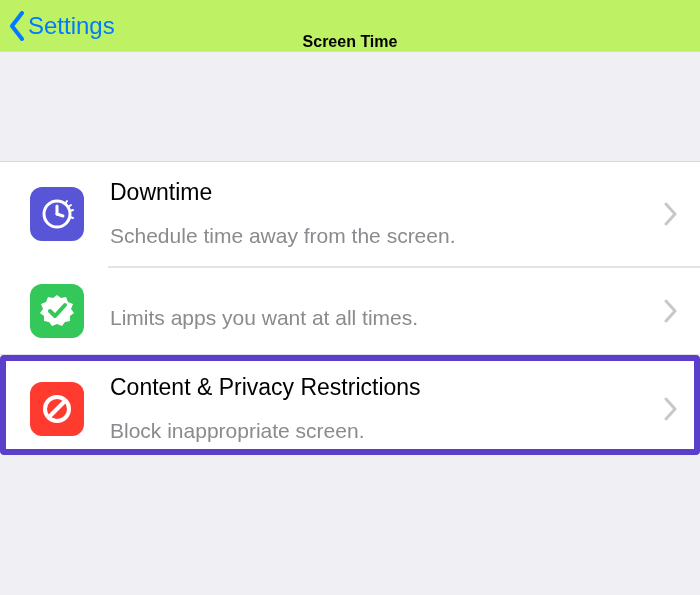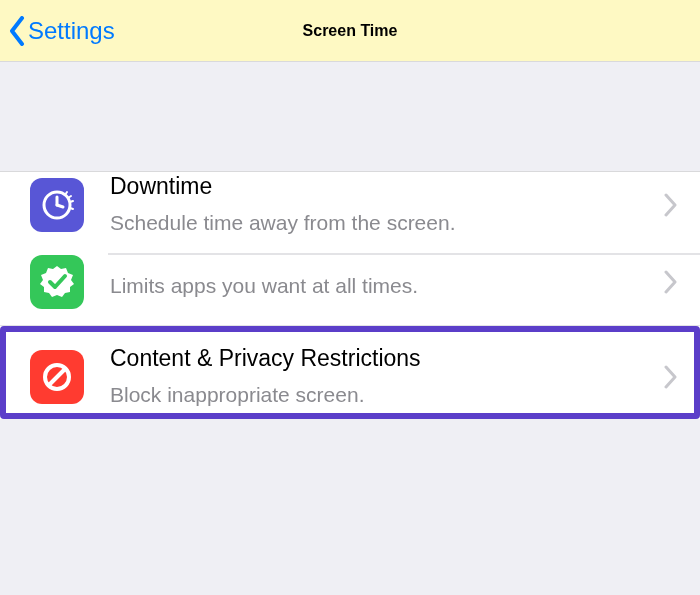--- a/index.html
+++ b/index.html
@@ -5,56 +5,56 @@
     * { margin:0; padding:0; box-sizing:border-box; -webkit-font-smoothing:antialiased; }
     body {
       width:700px; height:595px;
       font-family:-apple-system,"SF Pro Text","Helvetica Neue",Arial,sans-serif;
       background:#efeff4;
       overflow:hidden;
     }
     
     .nav {
       position:relative;
-      height:62px;
-      background:#fef9c3;
+      height:52px;
+      background:#bef264;
       border-bottom:1px solid #d9d9db;
-      display:flex; align-items:center; justify-content:center;
+      display:flex; align-items:flex-end; justify-content:center;
     }
     .back {
       position:absolute; left:8px; top:0; bottom:0;
       display:flex; align-items:center;
       color:#007aff; font-size:24px;
       cursor:pointer;
     }
     .back .chev { width:18px; height:30px; margin-right:2px; color:#007aff; }
     .nav-title { font-size:16px; font-weight:700; color:#000; }
     
     .gap { height:110px; border-bottom:1px solid #d9d9db; }
     .list { background:#fff; }
     .row {
       display:flex; align-items:center;
-      padding:0 22px 16px 30px;
+      padding:16px 22px 16px 30px;
       cursor:pointer;
       position:relative;
     }
     .sep {
       height:1px;
       background:#e3e3e6;
       margin-left:108px;
     }
     .icon-wrap {
       width:54px; height:54px; border-radius:12px;
       flex:0 0 54px;
       margin-right:26px;
       display:flex; align-items:center; justify-content:center;
     }
     .txt { flex:1; min-width:0; }
     .title { font-size:23px; color:#000; line-height:1.25; }
-    .sub   { font-size:21px; color:#8a8a8f; line-height:1.35; margin-top:8px; }
+    .sub   { font-size:21px; color:#8a8a8f; line-height:1.35; margin-top:15px; }
     .chevron { width:14px; height:24px; color:#c7c7cc; flex:0 0 14px; margin-left:14px; }
     
     .highlight {
       border:6px solid #5b3ec9;
       border-radius:4px;
     }
     .highlight .row { padding:12px 16px 4px 24px; }
     
     .ic-downtime { background:#5856d6; }
     .ic-limits   { background:#ff9500; }

